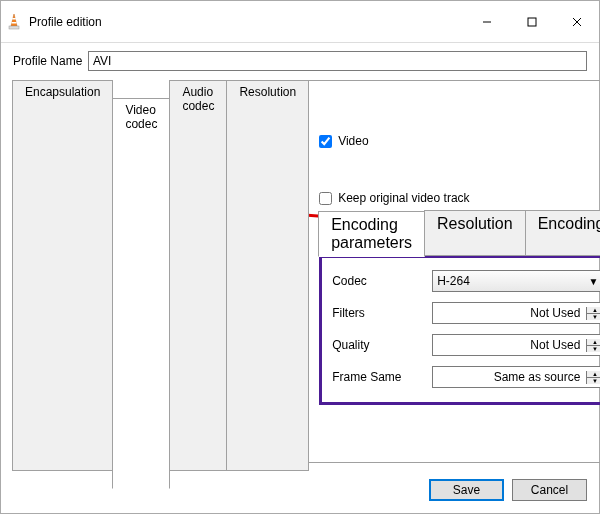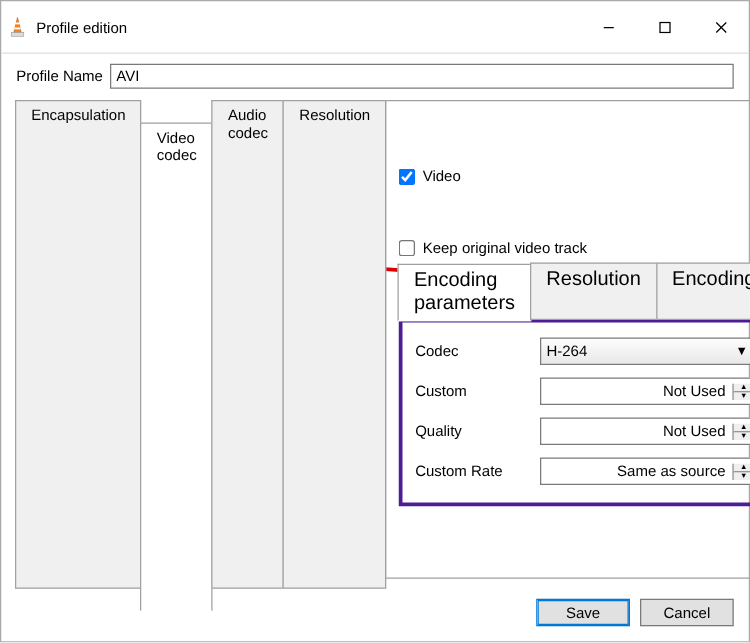--- a/index.html
+++ b/index.html
@@ -131,21 +131,21 @@
                   <div class="flabel">Codec</div>
                   <div class="fcontrol">
                     <div class="combo">
                       <span>H-264</span>
                       <span class="caret">▼</span>
                     </div>
                   </div>
                 </div>
 
                 <div class="form-row">
-                  <div class="flabel">Custom</div>
+                  <div class="flabel">Filters</div>
                   <div class="fcontrol">
                     <div class="spin">
                       <div class="spin-text">Not Used</div>
                       <div class="spin-btns">
                           <div>▲</div>
                           <div>▼</div>
                         </div>
                     </div>
                   </div>
                 </div>
@@ -157,21 +157,21 @@
                       <div class="spin-text">Not Used</div>
                       <div class="spin-btns">
                           <div>▲</div>
                           <div>▼</div>
                         </div>
                     </div>
                   </div>
                 </div>
 
                 <div class="form-row">
-                  <div class="flabel">Custom Rate</div>
+                  <div class="flabel">Frame Same</div>
                   <div class="fcontrol">
                     <div class="spin">
                       <div class="spin-text">Same as source</div>
                       <div class="spin-btns">
                           <div>▲</div>
                           <div>▼</div>
                         </div>
                     </div>
                   </div>
                 </div>

